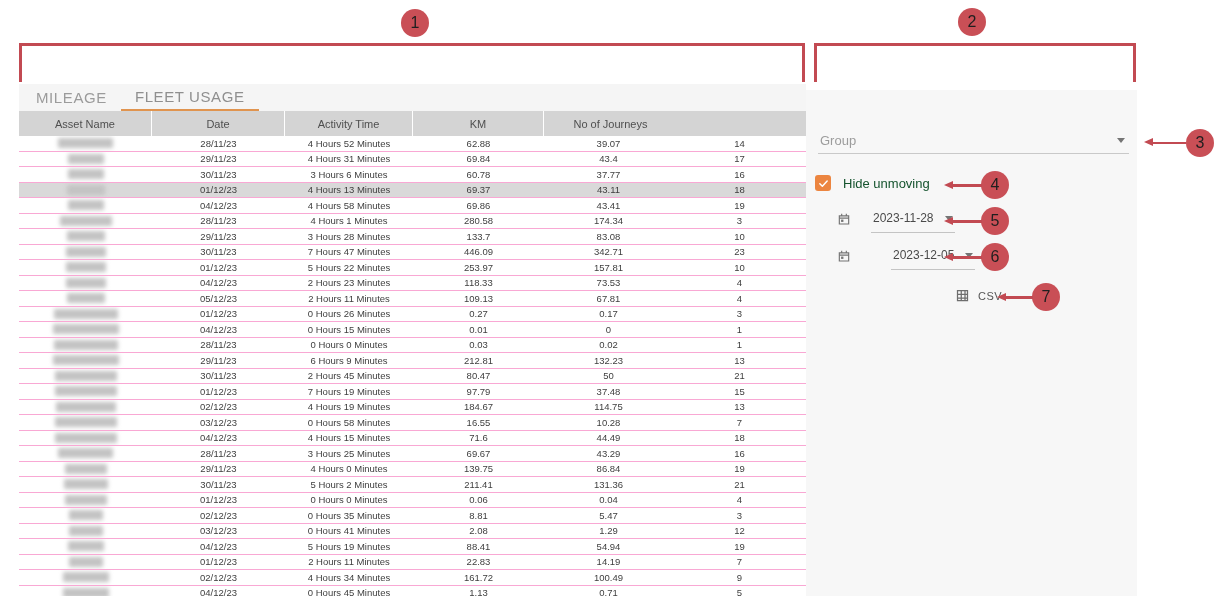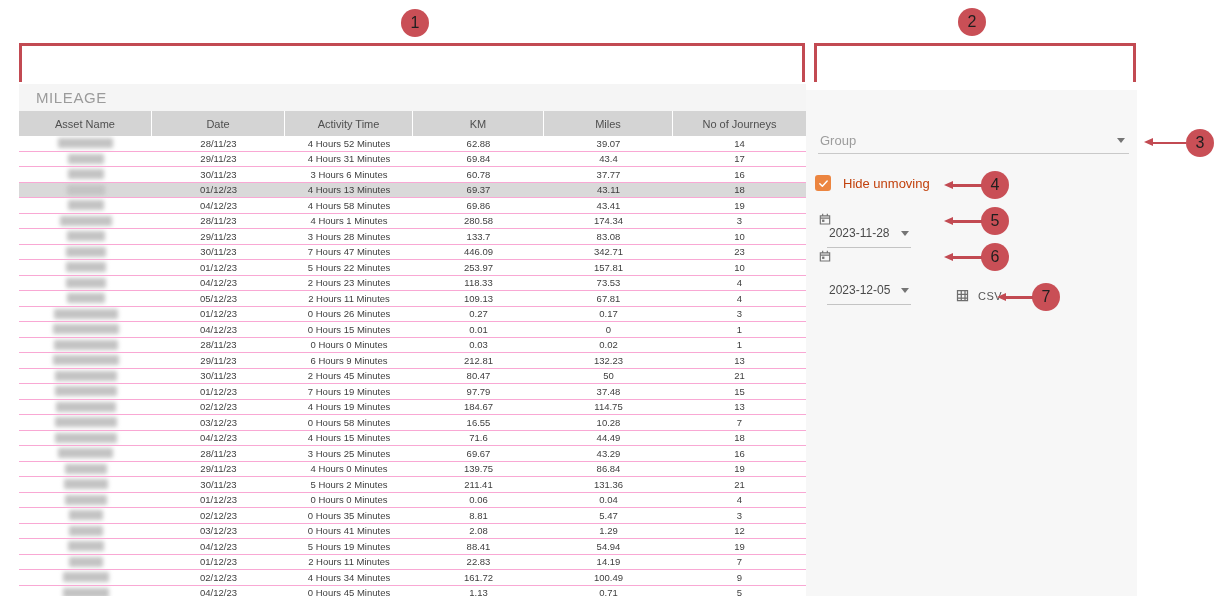--- a/index.html
+++ b/index.html
@@ -77,23 +77,23 @@
     border-right:4px solid transparent;border-top:5px solid #757575;
   }
   .checkbox-row{
     position:absolute;left:9px;top:85px;display:flex;align-items:center;
   }
   .checkbox{
     width:16px;height:16px;border-radius:3px;background:var(--checkbox-orange);
     display:flex;align-items:center;justify-content:center;cursor:pointer;
   }
   .checkbox svg{display:block;}
-  .checkbox-row .lbl{margin-left:12px;font-size:13px;color:#c2410c;}
+  .checkbox-row .lbl{margin-left:12px;font-size:13px;color:#14532d;}
   .date-row{
-    position:absolute;left:1px;display:flex;align-items:flex-start;flex-direction:column;
+    position:absolute;left:20px;display:flex;align-items:flex-start;
   }
   .date-row .cal{margin-left:11px;margin-top:1px;}
   .date-field{
     margin-left:20px;width:84px;border-bottom:1px solid #c4c4c4;
     padding:0 2px 7px 2px;display:flex;align-items:center;
     justify-content:space-between;cursor:pointer;
   }
   .date-field .val{font-size:12px;color:#4a4a4a;}
   .csv-button{
     position:absolute;left:149px;top:198px;display:flex;align-items:center;
@@ -138,28 +138,28 @@
   .a6 .arrow-line{left:952px;top:256px;width:30px;}
   .a6 .arrow-head{left:944px;top:252.5px;}
   .a7 .arrow-line{left:1005px;top:296px;width:28px;}
   .a7 .arrow-head{left:997px;top:292.5px;}
 </style>
 </head>
 <body>
 
 <div class="tabbar">
   <div class="tab">MILEAGE</div>
+  <div class="tab active">FLEET USAGE</div>
 </div>
 
 <div class="thead">
   <div class="th c0">Asset Name</div>
   <div class="th c1">Date</div>
   <div class="th c2">Activity Time</div>
   <div class="th c3">KM</div>
-  <div class="th c4">Miles</div>
   <div class="th c5">No of Journeys</div>
 </div>
 
 <div class="tbody">
     <div class="row">
     <div class="cell c0">
       <span class="redact" style="width: 55px;"></span>
     </div>
     <div class="cell c1">28/11/23</div>
     <div class="cell c2">4 Hours 52 Minutes</div>

